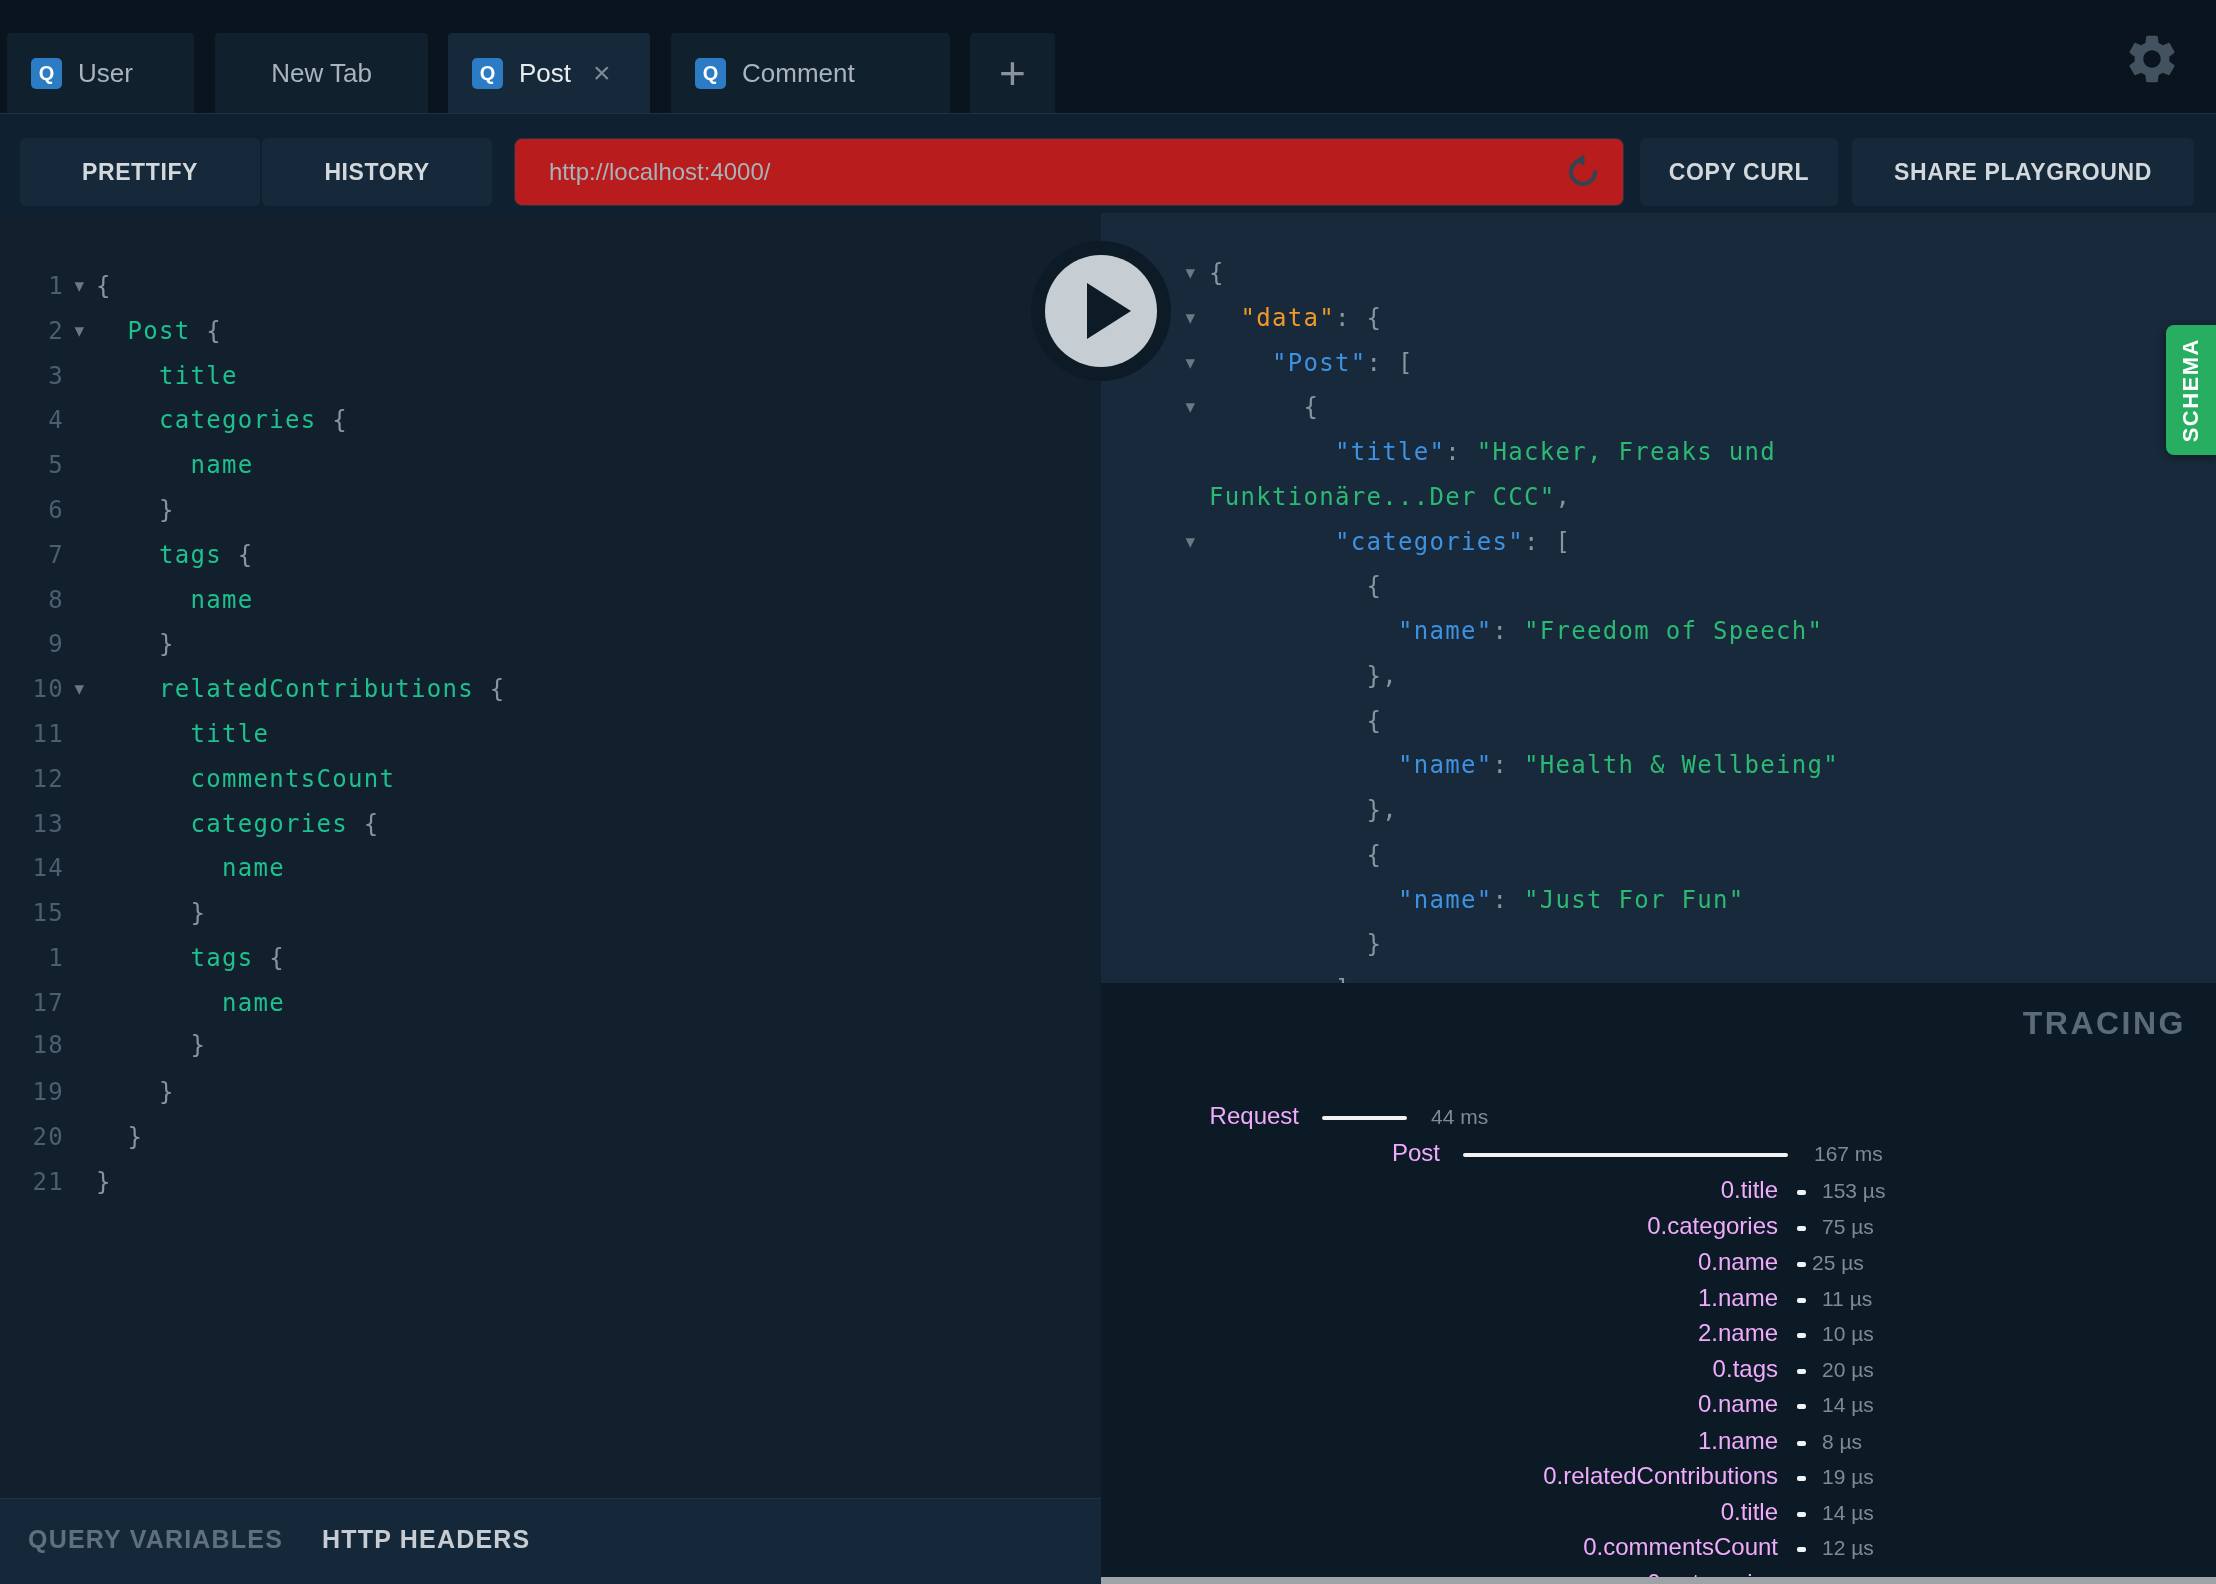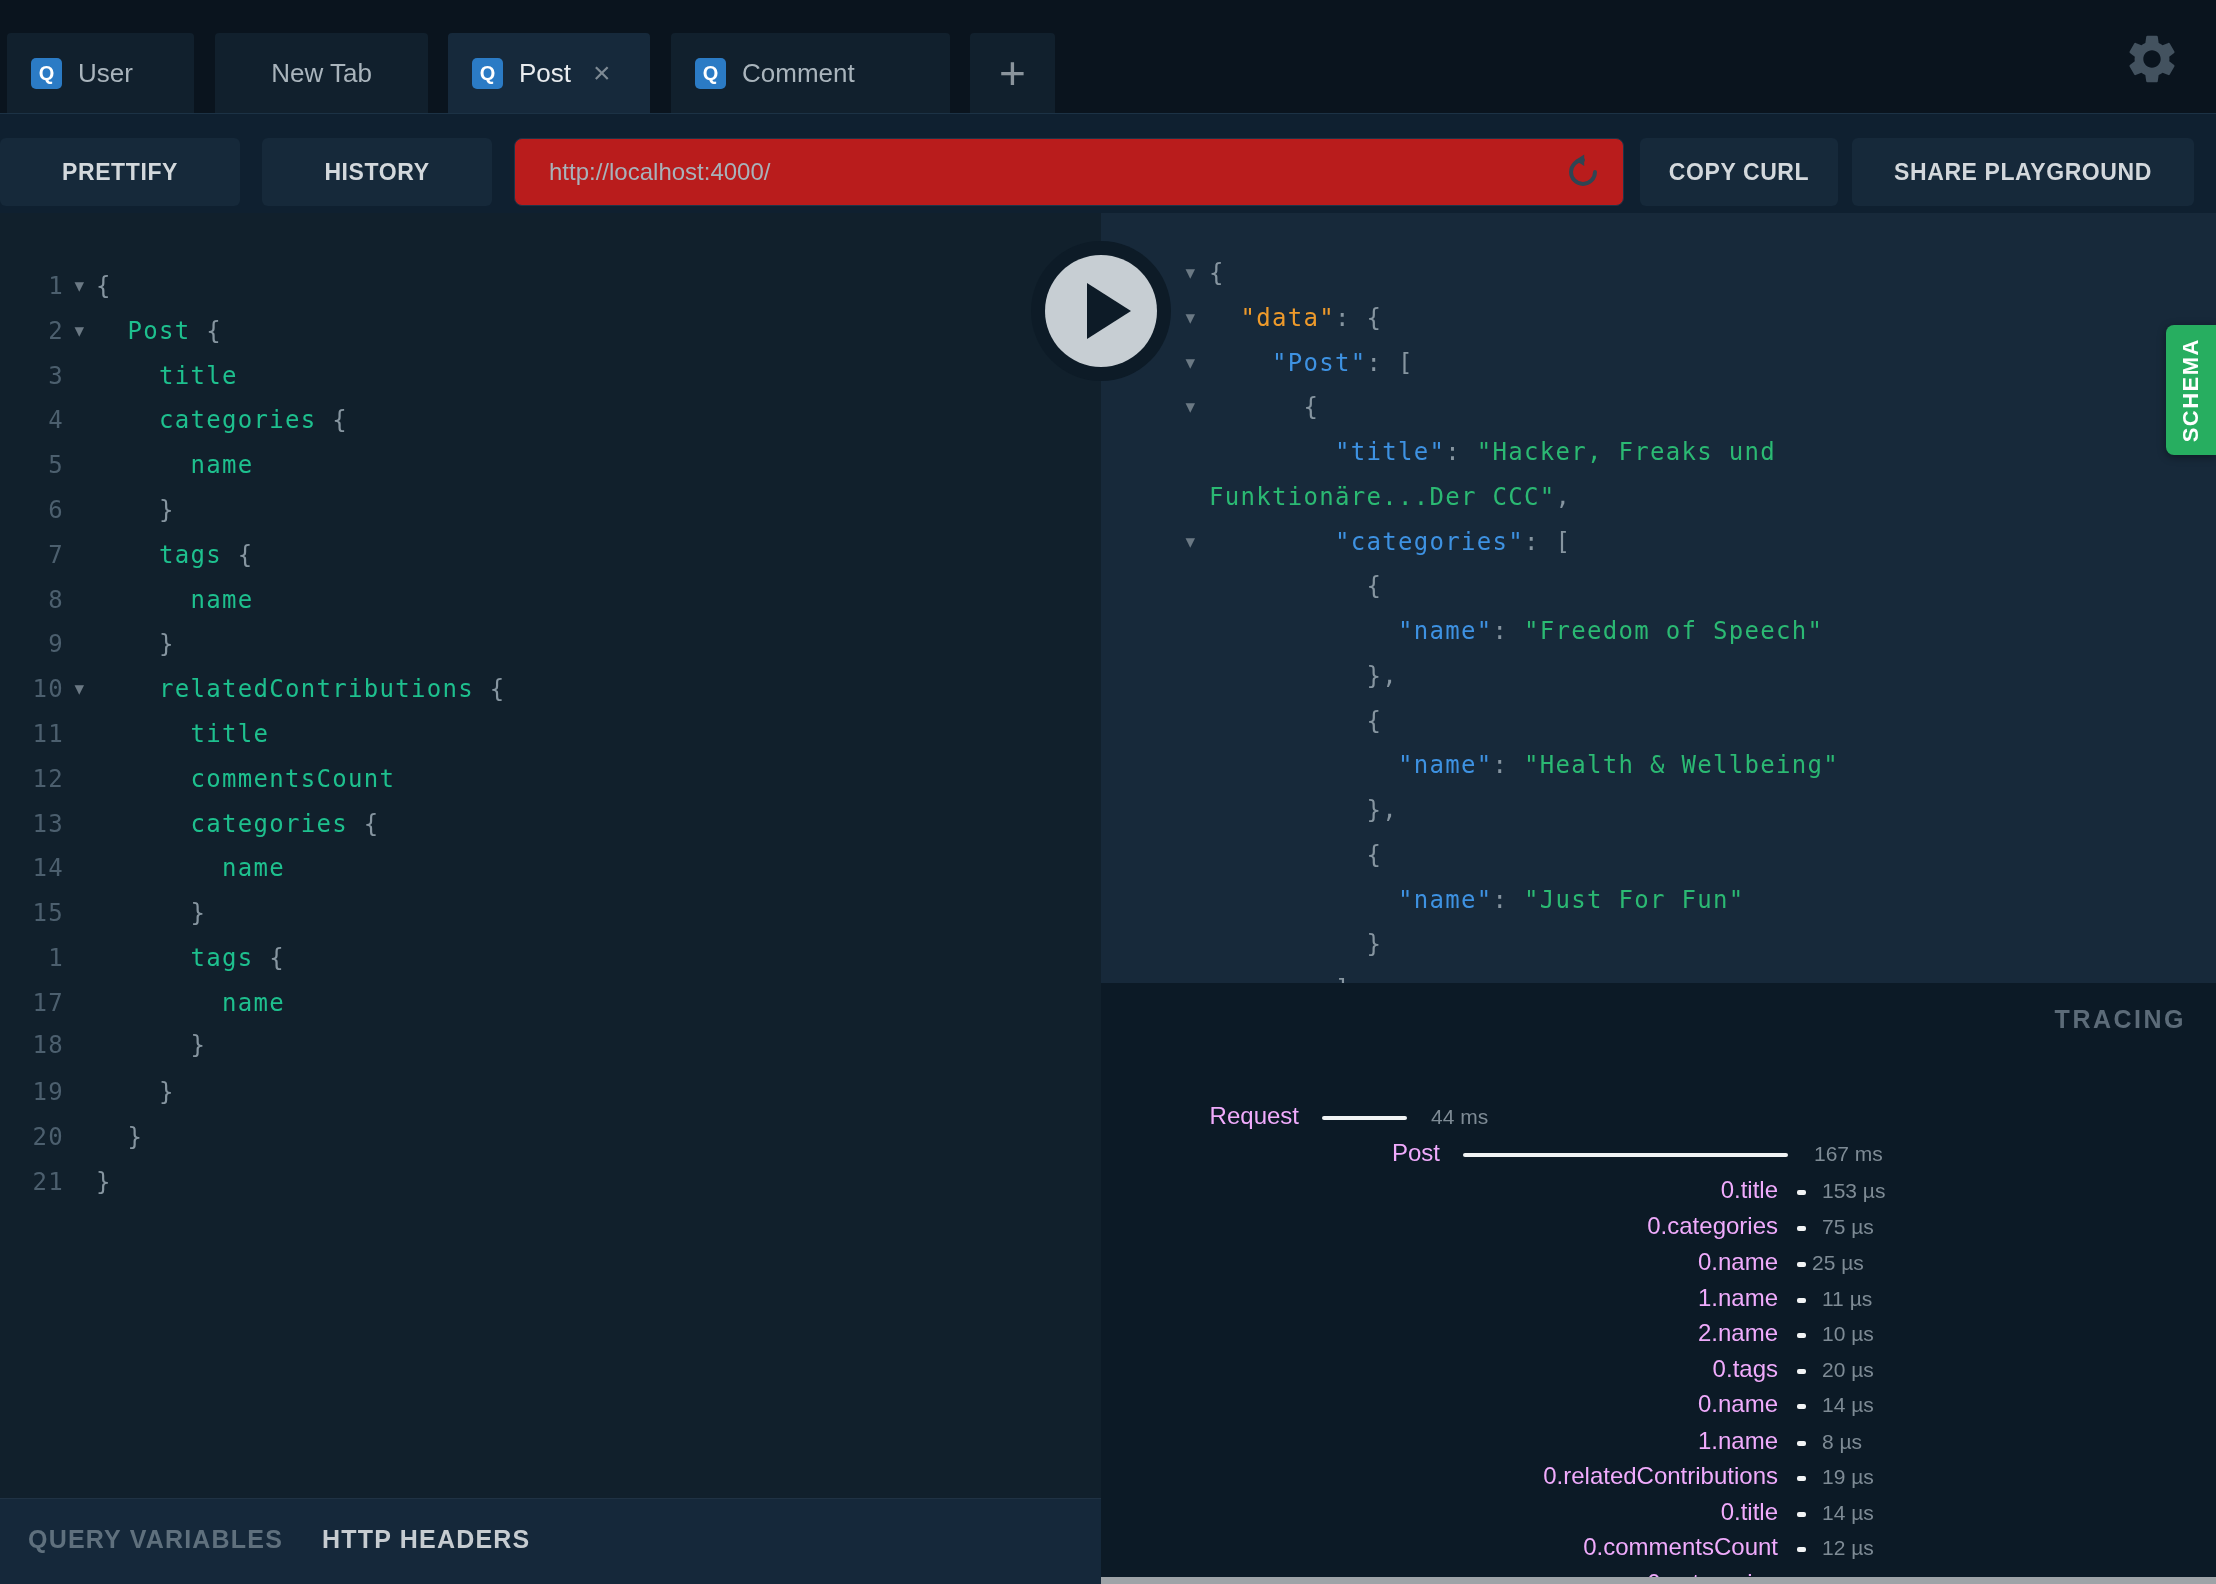--- a/index.html
+++ b/index.html
@@ -54,21 +54,21 @@
 
   
   #schema-tab{position:absolute;left:2166px;top:325px;width:50px;height:130px;background:#27AE60;
               border-radius:8px 0 0 8px;display:flex;align-items:center;justify-content:center;cursor:pointer;
               box-shadow:0 2px 8px rgba(0,0,0,.4);}
   #schema-tab span{writing-mode:vertical-rl;transform:rotate(180deg);color:#FFFFFF;font-weight:bold;
                    font-size:22px;letter-spacing:1.5px;}
 
   
   #tracing{position:absolute;left:1101px;top:983px;width:1115px;height:601px;background:#0C1A26;overflow:hidden;}
-  #tracing-title{position:absolute;right:30px;top:22px;color:#5C6B78;font-size:25px;font-weight:bold;letter-spacing:2.5px;}
+  #tracing-title{position:absolute;right:30px;top:22px;color:#5C6B78;font-size:32px;font-weight:bold;letter-spacing:2.5px;}
   .trow{position:absolute;left:0;width:100%;height:32px;}
   .tr-label{position:absolute;transform:translateX(-100%);color:#f0abfc;font-size:24px;white-space:nowrap;top:0;}
   .tr-bar{position:absolute;background:#F1F3F4;border-radius:2px;}
   .tr-value{position:absolute;color:#7E8B95;font-size:21px;white-space:nowrap;top:3px;}
   #trace-scrollbar{position:absolute;left:0;bottom:0;width:1115px;height:7px;background:#9EA3A7;}
 
   
   #bottom-bar{position:absolute;left:0;top:1498px;width:1101px;height:86px;background:#15283A;
               border-top:1px solid rgba(255,255,255,.05);box-sizing:border-box;}
   #qv-label{position:absolute;left:28px;top:26px;color:#5F707D;font-size:25px;font-weight:bold;letter-spacing:1.2px;cursor:pointer;}
@@ -100,21 +100,21 @@
       </div>
     <div id="plus-tab">+</div>
     <div id="gear">
       <svg viewBox="0 0 24 24" width="58" height="58">
         <path fill="#43525F" d="M19.14 12.94c.04-.3.06-.61.06-.94 0-.32-.02-.64-.07-.94l2.03-1.58c.18-.14.23-.41.12-.61l-1.92-3.32c-.12-.22-.37-.29-.59-.22l-2.39.96c-.5-.38-1.03-.7-1.62-.94l-.36-2.54c-.04-.24-.24-.41-.48-.41h-3.84c-.24 0-.43.17-.47.41l-.36 2.54c-.59.24-1.13.57-1.62.94l-2.39-.96c-.22-.08-.47 0-.59.22L2.74 8.87c-.12.21-.08.47.12.61l2.03 1.58c-.05.3-.09.63-.09.94s.02.64.07.94l-2.03 1.58c-.18.14-.23.41-.12.61l1.92 3.32c.12.22.37.29.59.22l2.39-.96c.5.38 1.03.7 1.62.94l.36 2.54c.05.24.24.41.48.41h3.84c.24 0 .44-.17.47-.41l.36-2.54c.59-.24 1.13-.56 1.62-.94l2.39.96c.22.08.47 0 .59-.22l1.92-3.32c.12-.22.07-.47-.12-.61l-2.01-1.58zM12 15.6c-1.98 0-3.6-1.62-3.6-3.6s1.62-3.6 3.6-3.6 3.6 1.62 3.6 3.6-1.62 3.6-3.6 3.6z"></path>
       </svg>
     </div>
   </div>
 
   <div id="toolbar">
-    <button class="tbtn" style="left:0;width:240px;">PRETTIFY</button>
+    <button class="tbtn" style="left:20px;width:240px;">PRETTIFY</button>
     <button class="tbtn" style="left:262px;width:230px;">HISTORY</button>
     <div id="url-wrap">
       <input id="url-input" value="http://localhost:4000/" style="">
       <svg id="reload" viewBox="0 0 24 24">
         <path d="M12 4a8 8 0 1 0 8 8" fill="none" stroke="#2F4553" stroke-width="2.6" stroke-linecap="round"></path>
         <polygon points="12.8,0.4 12.8,8 6.8,4.2" fill="#2F4553"></polygon>
       </svg>
     </div>
     <button class="tbtn" style="left:1640px;width:198px;">COPY CURL</button>
     <button class="tbtn" style="left:1852px;width:342px;">SHARE PLAYGROUND</button>

